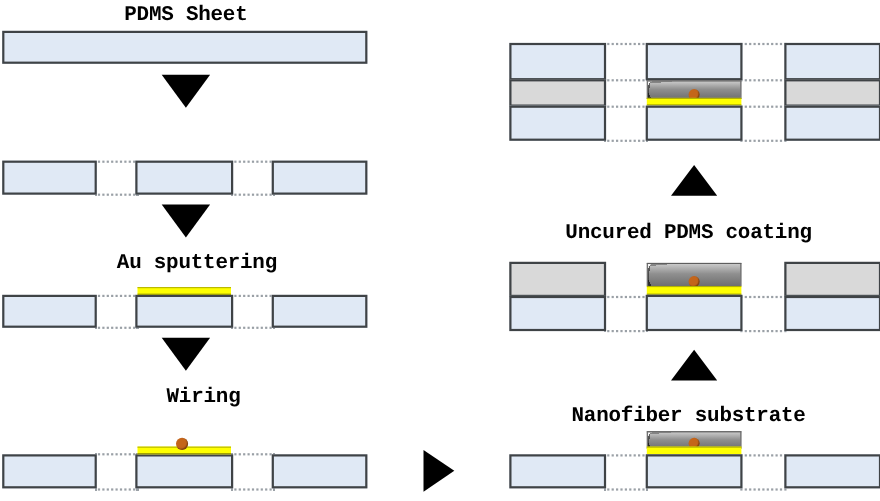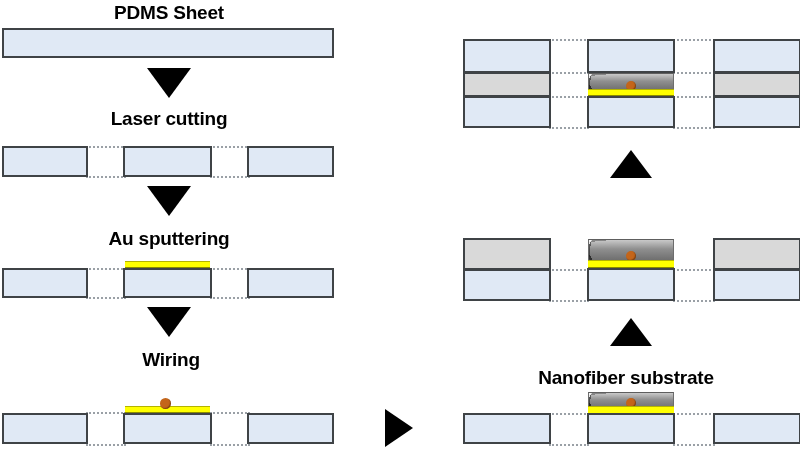--- a/index.html
+++ b/index.html
@@ -10,20 +10,21 @@
   }
   body {
     font-family: "Liberation Sans", sans-serif;
   }
   #figure {
     position: relative;
     width: 800px;
     height: 455px;
     background: #ffffff;
     overflow: hidden;
+    font-family: Liberation Mono, monospace;
   }
   .step-label {
     position: absolute;
     font-weight: bold;
     font-size: 19px;
     color: #000000;
     text-align: center;
     white-space: nowrap;
     letter-spacing: -0.2px;
   }
@@ -111,44 +112,43 @@
 </head>
 <body>
 
 <div id="figure">
 
   <div class="step-label" style="left:0; top:2px; width:338px;">PDMS Sheet</div>
   <div class="blk pdms" style="left:2px; top:28px; width:332px; height:30px;"></div>
 
   <div class="tri-down" style="left:147px; top:68px;"></div>
 
-  <div class="step-label" style="left:0; top:108px; width:338px;">Laser cutting</div>
   <div class="guide" style="left:86px; top:146px; width:40px;"></div>
   <div class="guide" style="left:210px; top:146px; width:40px;"></div>
   <div class="guide" style="left:86px; top:176px; width:40px;"></div>
   <div class="guide" style="left:210px; top:176px; width:40px;"></div>
   <div class="blk pdms" style="left:2px; top:146px; width:86px; height:31px;"></div>
   <div class="blk pdms" style="left:123px; top:146px; width:89px; height:31px;"></div>
   <div class="blk pdms" style="left:247px; top:146px; width:87px; height:31px;"></div>
 
   <div class="tri-down" style="left:147px; top:186px;"></div>
 
-  <div class="step-label" style="left:0; top:228px; width:338px;">Au sputtering</div>
+  <div class="step-label" style="left:0; top:228px; width:338px;padding-left:10px;">Au sputtering</div>
   <div class="guide" style="left:86px; top:268px; width:40px;"></div>
   <div class="guide" style="left:210px; top:268px; width:40px;"></div>
   <div class="guide" style="left:86px; top:297px; width:40px;"></div>
   <div class="guide" style="left:210px; top:297px; width:40px;"></div>
   <div class="blk pdms" style="left:2px; top:268px; width:86px; height:30px;"></div>
   <div class="blk pdms" style="left:123px; top:268px; width:89px; height:30px;"></div>
   <div class="blk pdms" style="left:247px; top:268px; width:87px; height:30px;"></div>
   <div class="layer au au-edge" style="left:125px; top:261px; width:85px; height:7px;"></div>
 
   <div class="tri-down" style="left:147px; top:307px;"></div>
 
-  <div class="step-label" style="left:2px; top:349px; width:338px;">Wiring</div>
+  <div class="step-label" style="left:16px; top:349px; width:338px;">Wiring</div>
   <div class="guide" style="left:86px; top:412px; width:40px;"></div>
   <div class="guide" style="left:210px; top:412px; width:40px;"></div>
   <div class="guide" style="left:86px; top:444px; width:40px;"></div>
   <div class="guide" style="left:210px; top:444px; width:40px;"></div>
   <div class="blk pdms" style="left:2px; top:413px; width:86px; height:31px;"></div>
   <div class="blk pdms" style="left:123px; top:413px; width:89px; height:31px;"></div>
   <div class="blk pdms" style="left:247px; top:413px; width:87px; height:31px;"></div>
   <div class="layer au au-edge" style="left:125px; top:406px; width:85px; height:7px;"></div>
   <div class="dot" style="left:160px; top:398px; width:11px; height:11px;"></div>
 
@@ -173,20 +173,21 @@
   <div class="dot" style="left:626px; top:81px; width:10px; height:10px;"></div>
   <div class="layer au au-edge" style="left:588px; top:89px; width:86px; height:7px;"></div>
   <div class="blk pdms" style="left:587px; top:96px; width:88px; height:32px;"></div>
 
   <div class="blk pdms" style="left:713px; top:39px; width:88px; height:34px;"></div>
   <div class="blk gray" style="left:713px; top:72px; width:88px; height:25px;"></div>
   <div class="blk pdms" style="left:713px; top:96px; width:88px; height:32px;"></div>
 
   <div class="tri-up" style="left:610px; top:150px;"></div>
 
+  <div class="step-label" style="left:452px; top:200px; width:348px;">Uncured PDMS coating</div>
 
   <div class="guide" style="left:549px; top:269px; width:40px;"></div>
   <div class="guide" style="left:673px; top:269px; width:42px;"></div>
   <div class="guide" style="left:549px; top:300px; width:40px;"></div>
   <div class="guide" style="left:673px; top:300px; width:42px;"></div>
 
   <div class="blk gray" style="left:463px; top:238px; width:88px; height:32px;"></div>
   <div class="blk pdms" style="left:463px; top:269px; width:88px; height:32px;"></div>
 
   <div class="fiber" style="left:588px; top:239px; width:86px; height:21px;"></div>

